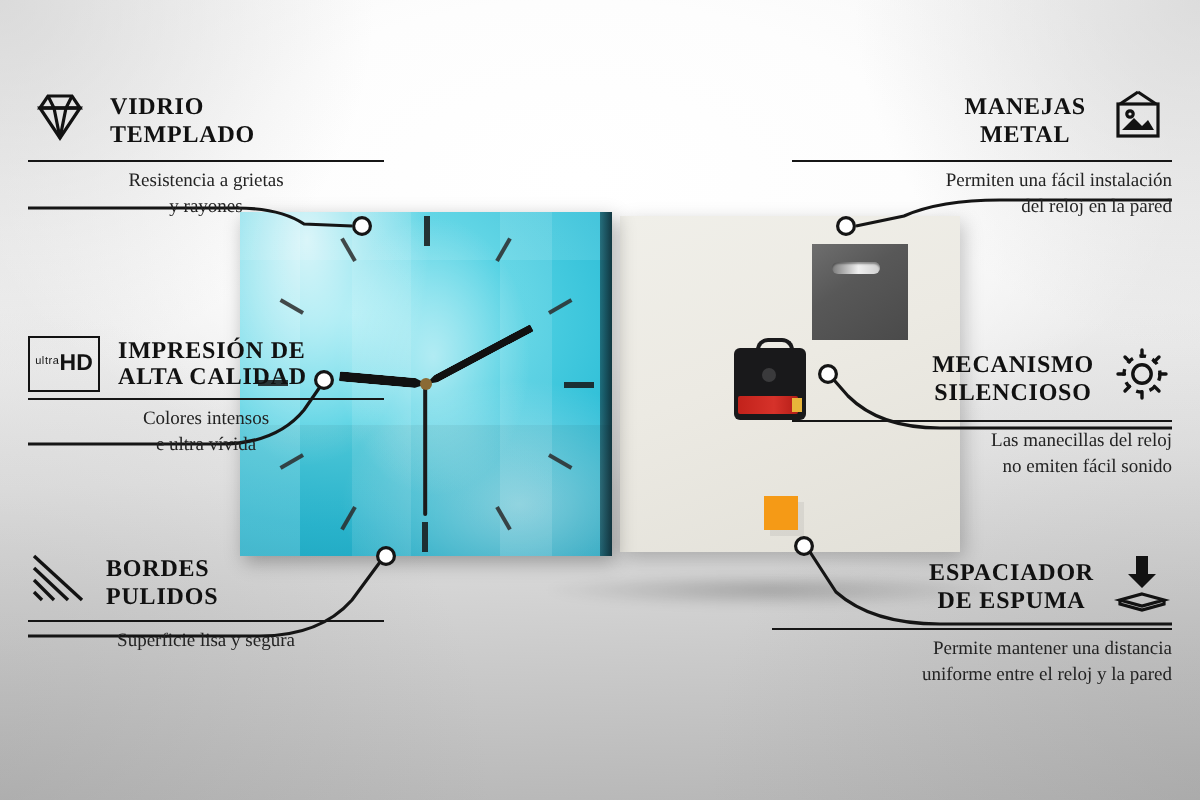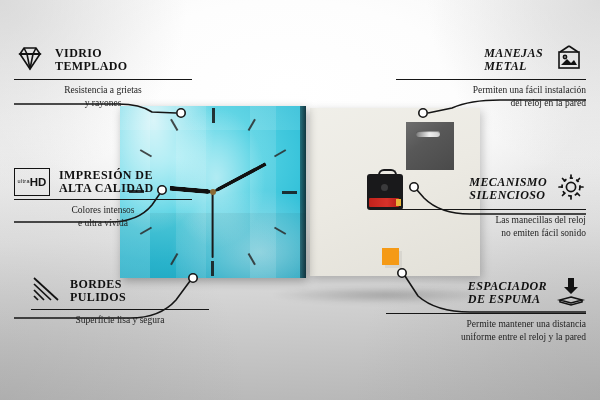--- a/index.html
+++ b/index.html
@@ -200,21 +200,21 @@
   .feature.right .head { justify-content: flex-end; }
   .feature .title {
     font-size: 12px;
     letter-spacing: .4px;
     line-height: 1.12;
     color: #111;
     font-weight: 700;
     text-transform: uppercase;
   }
   .feature.left .title { text-align: left; }
-  .feature.right .title { text-align: left; font-style: italic; }
+  .feature.right .title { text-align: center; }
   .feature .rule {
     height: 1.4px;
     background: #161616;
     margin: 3px 0 4px 0;
   }
   .feature .desc {
     font-size: 9.5px;
     line-height: 1.32;
     color: #232323;
   }
@@ -334,21 +334,21 @@
         <span>ALTA CALIDAD</span>
       </span>
     </div>
     <div class="rule"></div>
     <div class="desc">
       <span>Colores intensos</span><br>
       <span>e ultra vívida</span>
     </div>
   </div>
 
-  <div class="feature left" style="left:14px; top:276px; width:178px;margin-left:17px;">
+  <div class="feature left" style="left:14px; top:276px; width:178px;">
     <div class="head">
       <span class="ico">
         <svg width="30" height="26" viewBox="0 0 30 26" fill="none" stroke="#121212" stroke-width="1.7">
           <path d="M3 2 L27 24"></path>
           <path d="M3 8 L20 24"></path>
           <path d="M3 14 L13 24"></path>
           <path d="M3 20 L7 24"></path>
         </svg>
       </span>
       <span class="title">

